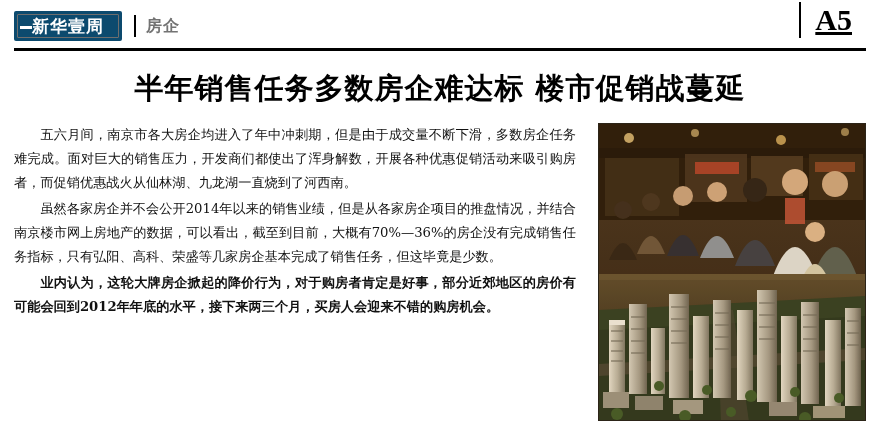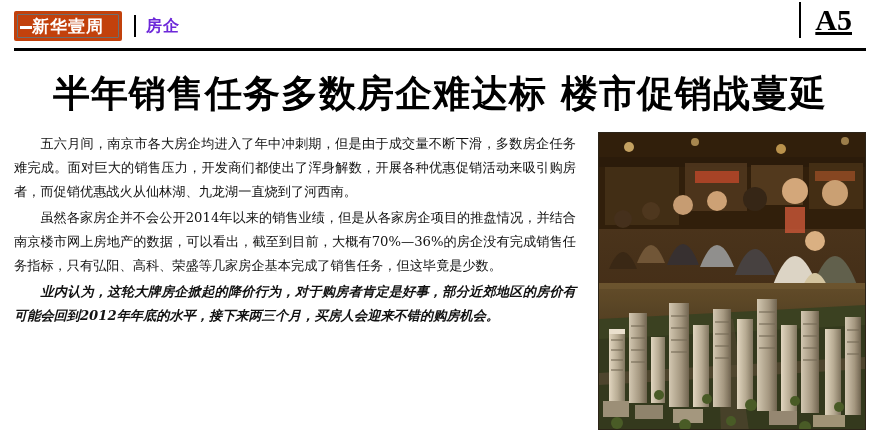--- a/index.html
+++ b/index.html
@@ -27,21 +27,21 @@
     height: 46px;
     display: flex;
     align-items: center;
     padding-top: 6px;
     box-sizing: border-box;
   }
   .logo-block {
     position: relative;
     width: 108px;
     height: 30px;
-    background: #c2410c;
+    background: #0c4a6e;
     border-radius: 2px;
     display: flex;
     align-items: center;
     justify-content: center;
     overflow: hidden;
   }
   .logo-block::after {
     content: "";
     position: absolute;
     left: 3px;
@@ -73,21 +73,21 @@
   .section-divider {
     width: 2px;
     height: 22px;
     background: #000;
     margin: 0 10px 0 12px;
   }
   .section-name {
     font-family: "DejaVu Serif", serif;
     font-size: 16px;
     font-weight: bold;
-    color: #6d28d9;
+    color: #737373;
     letter-spacing: 1px;
   }
   .page-no-wrap {
     position: absolute;
     right: 14px;
     top: 2px;
     display: flex;
     align-items: center;
     text-decoration: underline;
   }
@@ -108,21 +108,21 @@
     height: 3px;
     background: #000;
     margin-top: 2px;
   }
 
   
   .headline {
     text-align: center;
     font-family: "DejaVu Serif", serif;
     font-weight: bold;
-    font-size: 37px;
+    font-size: 29px;
     letter-spacing: 1px;
     color: #000;
     margin: 22px 0 18px 0;
     line-height: 1.1;
   }
 
   
   .content {
     display: flex;
     align-items: flex-start;
@@ -138,21 +138,20 @@
     font-family: "DejaVu Serif", serif;
     font-size: 13.2px;
     line-height: 1.82;
     text-align: justify;
     text-justify: inter-ideograph;
     text-indent: 2em;
     color: #111;
   }
   .article p.bold {
     font-weight: bold;
-    font-style: italic;
   }
 
   .photo {
     flex: 1 1 auto;
     width: 268px;
     height: 298px;
     position: relative;
     overflow: hidden;
     border: 1px solid #2c2418;
     box-sizing: border-box;

